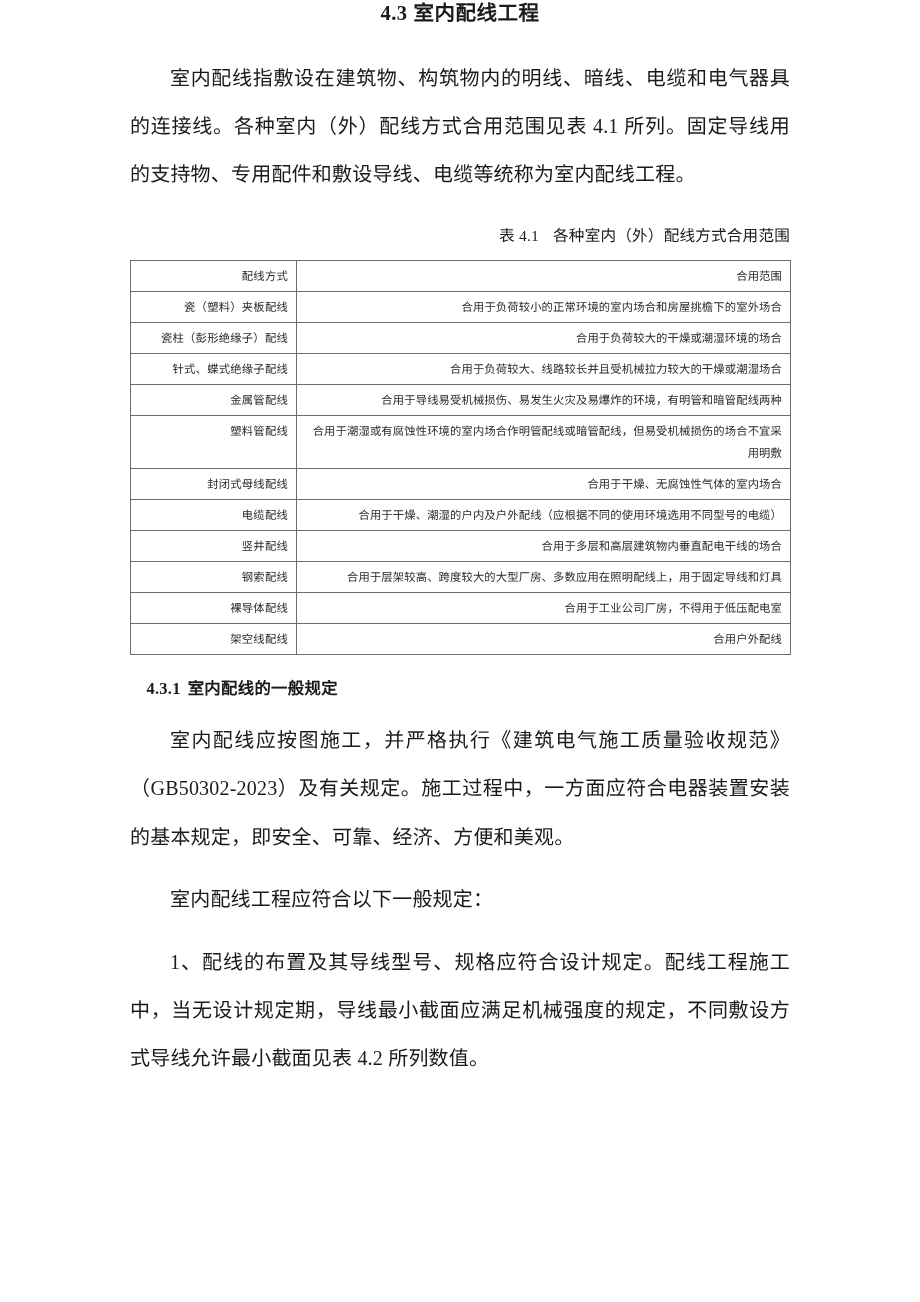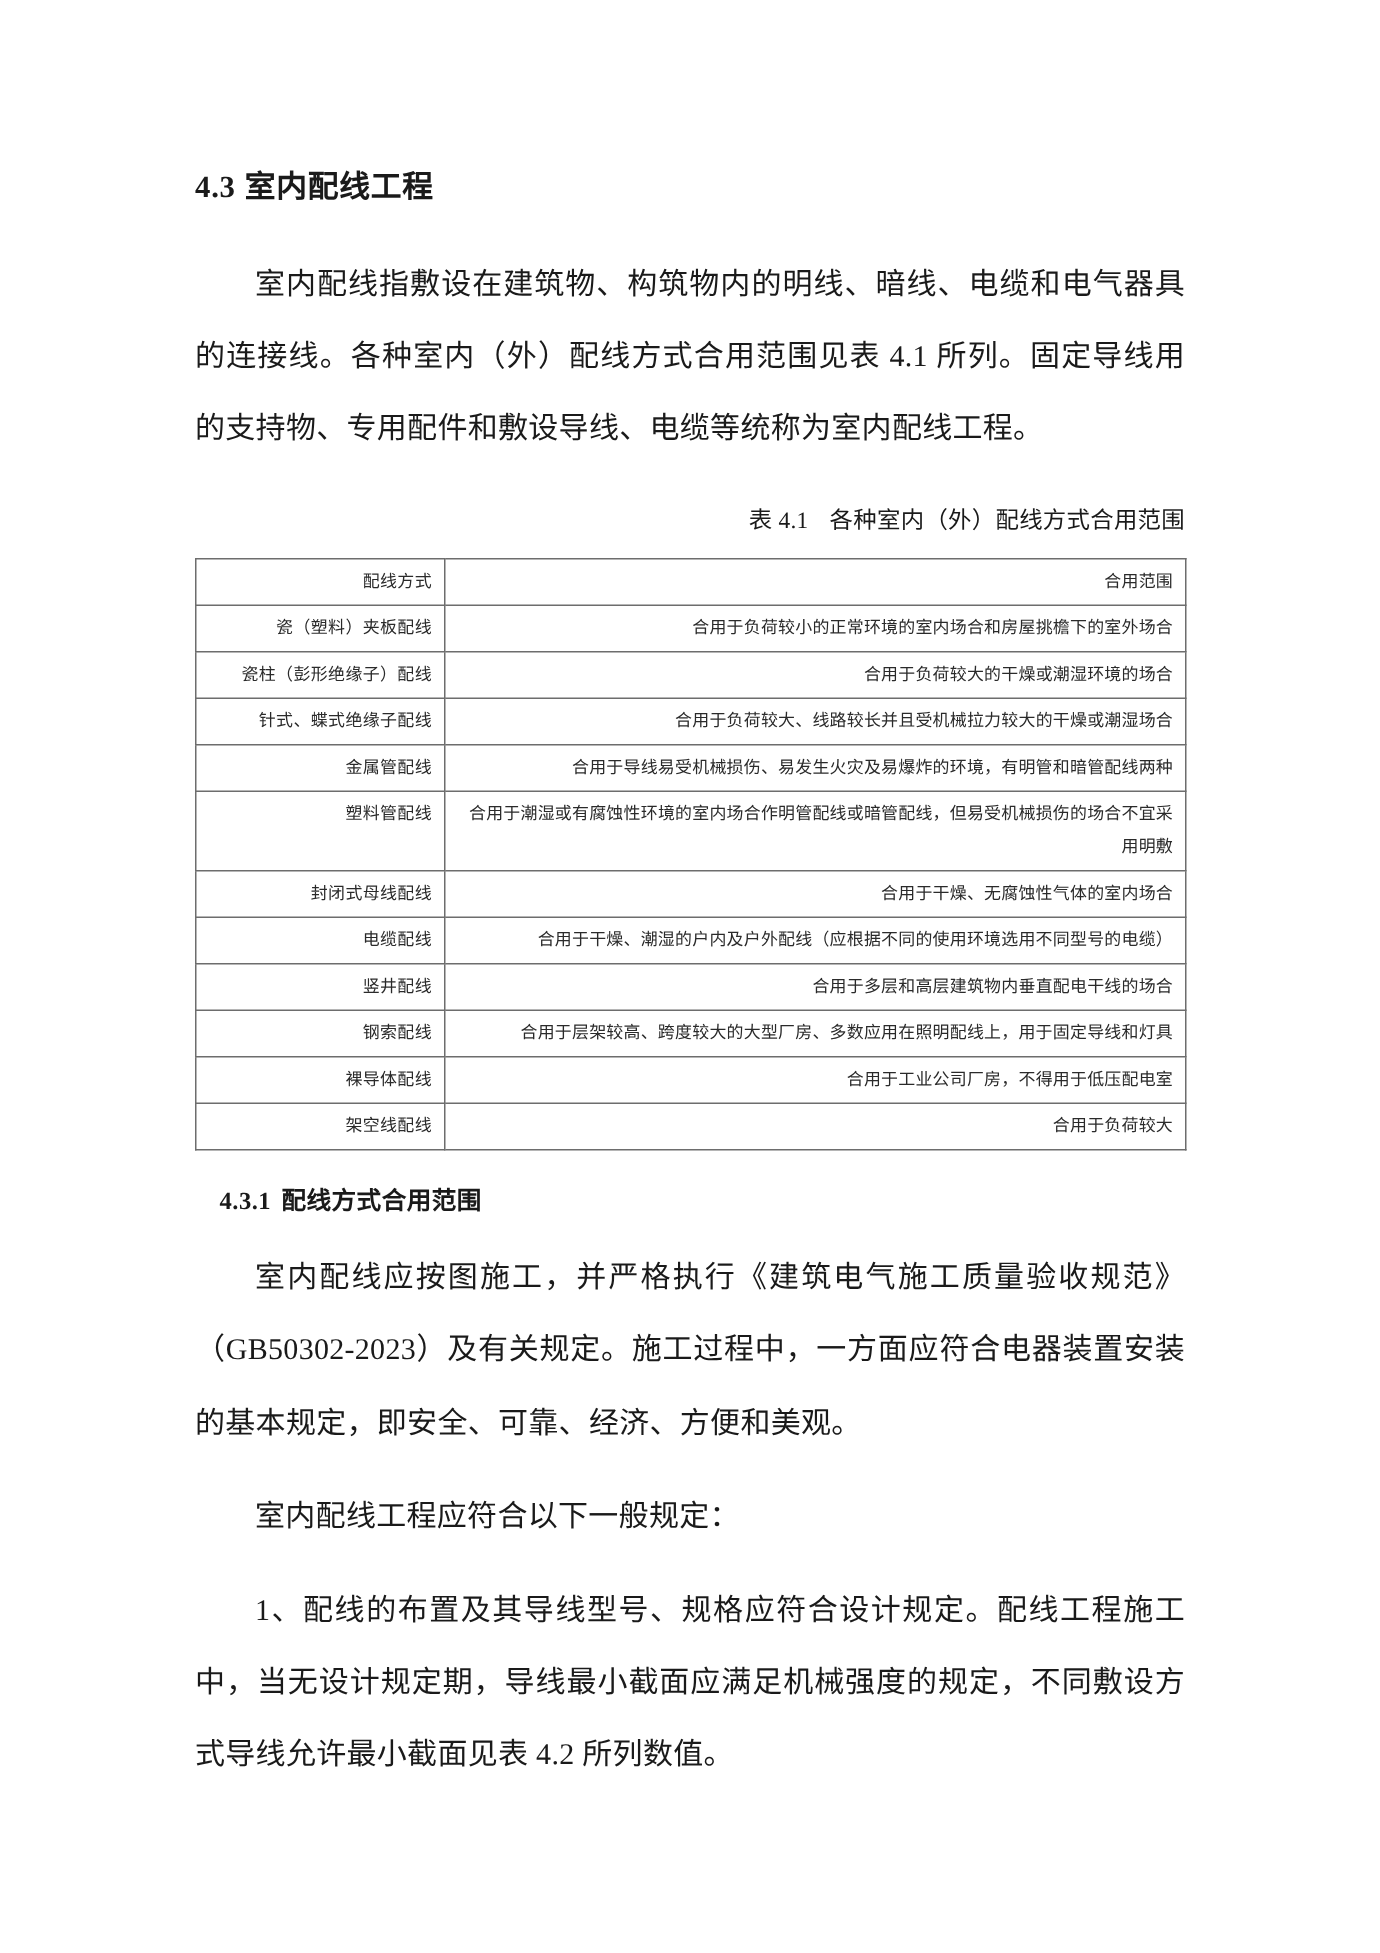--- a/index.html
+++ b/index.html
@@ -22,21 +22,21 @@
     width: 920px;
     height: 1302px;
     box-sizing: border-box;
     padding: 0 130px;
     background: #ffffff;
   }
 
   
   .doc-title {
     margin: 0;
-    padding-top: 112px;
+    text-align: center;
     font-size: 20.5px;
     font-weight: bold;
     letter-spacing: 0.5px;
     line-height: 1.3;
   }
   .doc-title .num { margin-right: 6px; }
 
   
   .para {
     margin: 0;
@@ -157,27 +157,27 @@
       <tr>
         <td class="mode">钢索配线</td>
         <td class="scope">合用于层架较高、跨度较大的大型厂房、多数应用在照明配线上，用于固定导线和灯具</td>
       </tr>
       <tr>
         <td class="mode">裸导体配线</td>
         <td class="scope">合用于工业公司厂房，不得用于低压配电室</td>
       </tr>
       <tr>
         <td class="mode">架空线配线</td>
-        <td class="scope">合用于负荷较大</td>
+        <td class="scope">合用户外配线</td>
       </tr>
     </tbody>
   </table>
 
   <h2 class="sub-heading">
-    <span class="sh-num">4.3.1</span><span>配线方式合用范围</span>
+    <span class="sh-num">4.3.1</span><span>室内配线的一般规定</span>
   </h2>
 
   <p class="para indent para-gap-2">室内配线应按图施工，并严格执行《建筑电气施工质量验收规范》（GB50302-2023）及有关规定。施工过程中，一方面应符合电器装置安装的基本规定，即安全、可靠、经济、方便和美观。</p>
 
   <p class="para indent para-gap-3">室内配线工程应符合以下一般规定：</p>
 
   <p class="para indent para-gap-3">1、配线的布置及其导线型号、规格应符合设计规定。配线工程施工中，当无设计规定期，导线最小截面应满足机械强度的规定，不同敷设方式导线允许最小截面见表 4.2 所列数值。</p>
 
 </div>
 

